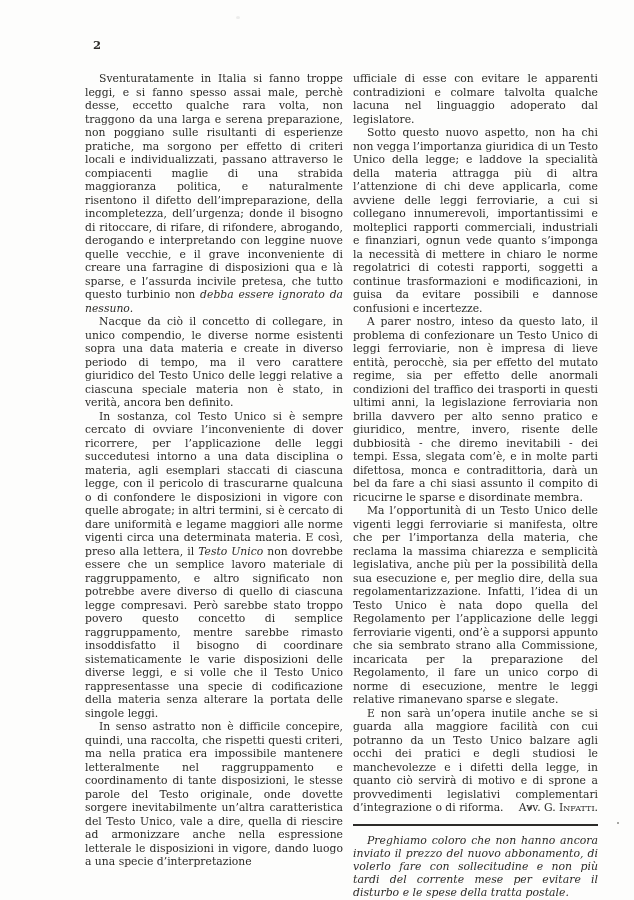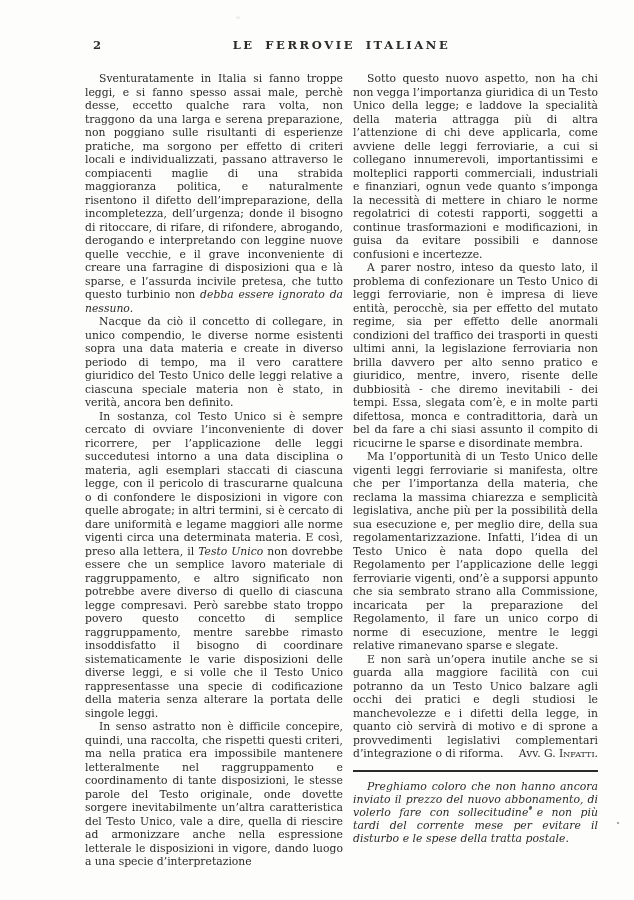--- a/index.html
+++ b/index.html
@@ -81,33 +81,33 @@
   .speck-2 { left: 617px; top: 822px; width: 2px; height: 2px; opacity: .55; }
   .speck-3 { left: 236px; top: 16px;  width: 4px; height: 3px; opacity: .08; }
 </style>
 </head>
 <body>
 
 <div class="page">
 
   <header class="page-header">
     <span class="page-number">2</span>
-    <h1 class="journal-title">LE FERROVIE ITALIANE</h1>
   </header>
 
   <main class="columns">
 
     <section class="col col-left">
       <p class="indent"><span>Sventuratamente in Italia si fanno troppe leggi, e si fanno spesso assai male, perchè desse, eccetto qualche rara volta, non traggono da una larga e serena preparazione, non poggiano sulle risultanti di esperienze pratiche, ma sorgono per effetto di criteri locali e individualizzati, passano attraverso le compiacenti maglie di una strabida maggioranza politica, e naturalmente risentono il difetto dell’impreparazione, della incompletezza, dell’urgenza; donde il bisogno di ritoccare, di rifare, di rifondere, abrogando, derogando e interpretando con leggine nuove quelle vecchie, e il grave inconveniente di creare una farragine di disposizioni qua e là sparse, e l’assurda incivile pretesa, che tutto questo turbinio non </span><i>debba essere ignorato da nessuno.</i></p>
       <p class="indent"><span>Nacque da ciò il concetto di collegare, in unico compendio, le diverse norme esistenti sopra una data materia e create in diverso periodo di tempo, ma il vero carattere giuridico del Testo Unico delle leggi relative a ciascuna speciale materia non è stato, in verità, ancora ben definito.</span></p>
       <p class="indent"><span>In sostanza, col Testo Unico si è sempre cercato di ovviare l’inconveniente di dover ricorrere, per l’applicazione delle leggi succedutesi intorno a una data disciplina o materia, agli esemplari staccati di ciascuna legge, con il pericolo di trascurarne qualcuna o di confondere le disposizioni in vigore con quelle abrogate; in altri termini, si è cercato di dare uniformità e legame maggiori alle norme vigenti circa una determinata materia. E così, preso alla lettera, il </span><i>Testo Unico</i><span> non dovrebbe essere che un semplice lavoro materiale di raggruppamento, e altro significato non potrebbe avere diverso di quello di ciascuna legge compresavi. Però sarebbe stato troppo povero questo concetto di semplice raggruppamento, mentre sarebbe rimasto insoddisfatto il bisogno di coordinare sistematicamente le varie disposizioni delle diverse leggi, e si volle che il Testo Unico rappresentasse una specie di codificazione della materia senza alterare la portata delle singole leggi.</span></p>
       <p class="indent"><span>In senso astratto non è difficile concepire, quindi, una raccolta, che rispetti questi criteri, ma nella pratica era impossibile mantenere letteralmente nel raggruppamento e coordinamento di tante disposizioni, le stesse parole del Testo originale, onde dovette sorgere inevitabilmente un’altra caratteristica del Testo Unico, vale a dire, quella di riescire ad armonizzare anche nella espressione letterale le disposizioni in vigore, dando luogo a una specie d’interpretazione</span></p>
     </section>
 
     <section class="col col-right">
+      <p><span>ufficiale di esse con evitare le apparenti contradizioni e colmare talvolta qualche lacuna nel linguaggio adoperato dal legislatore.</span></p>
       <p class="indent"><span>Sotto questo nuovo aspetto, non ha chi non vegga l’importanza giuridica di un Testo Unico della legge; e laddove la specialità della materia attragga più di altra l’attenzione di chi deve applicarla, come avviene delle leggi ferroviarie, a cui si collegano innumerevoli, importantissimi e molteplici rapporti commerciali, industriali e finanziari, ognun vede quanto s’imponga la necessità di mettere in chiaro le norme regolatrici di cotesti rapporti, soggetti a continue trasformazioni e modificazioni, in guisa da evitare possibili e dannose confusioni e incertezze.</span></p>
       <p class="indent"><span>A parer nostro, inteso da questo lato, il problema di confezionare un Testo Unico di leggi ferroviarie, non è impresa di lieve entità, perocchè, sia per effetto del mutato regime, sia per effetto delle anormali condizioni del traffico dei trasporti in questi ultimi anni, la legislazione ferroviaria non brilla davvero per alto senno pratico e giuridico, mentre, invero, risente delle dubbiosità - che diremo inevitabili - dei tempi. Essa, slegata com’è, e in molte parti difettosa, monca e contradittoria, darà un bel da fare a chi siasi assunto il compito di ricucirne le sparse e disordinate membra.</span></p>
       <p class="indent"><span>Ma l’opportunità di un Testo Unico delle vigenti leggi ferroviarie si manifesta, oltre che per l’importanza della materia, che reclama la massima chiarezza e semplicità legislativa, anche più per la possibilità della sua esecuzione e, per meglio dire, della sua regolamentarizzazione. Infatti, l’idea di un Testo Unico è nata dopo quella del Regolamento per l’applicazione delle leggi ferroviarie vigenti, ond’è a supporsi appunto che sia sembrato strano alla Commissione, incaricata per la preparazione del Regolamento, il fare un unico corpo di norme di esecuzione, mentre le leggi relative rimanevano sparse e slegate.</span></p>
       <p class="indent">
         <span><span>E non sarà un’opera inutile anche se si guarda alla maggiore facilità con cui potranno da un Testo Unico balzare agli occhi dei pratici e degli studiosi le manchevolezze e i difetti della legge, in quanto ciò servirà di motivo e di sprone a provvedimenti legislativi complementari d’integrazione o di riforma.</span></span>
         <span class="signature"><span>Avv. G. </span><span class="sc">Infatti</span><span>.</span></span>
       </p>
       <hr class="notice-rule">
       <p class="notice indent">Preghiamo coloro che non hanno ancora inviato il prezzo del nuovo abbonamento, di volerlo fare con sollecitudine e non più tardi del corrente mese per evitare il disturbo e le spese della tratta postale.</p>
     </section>

